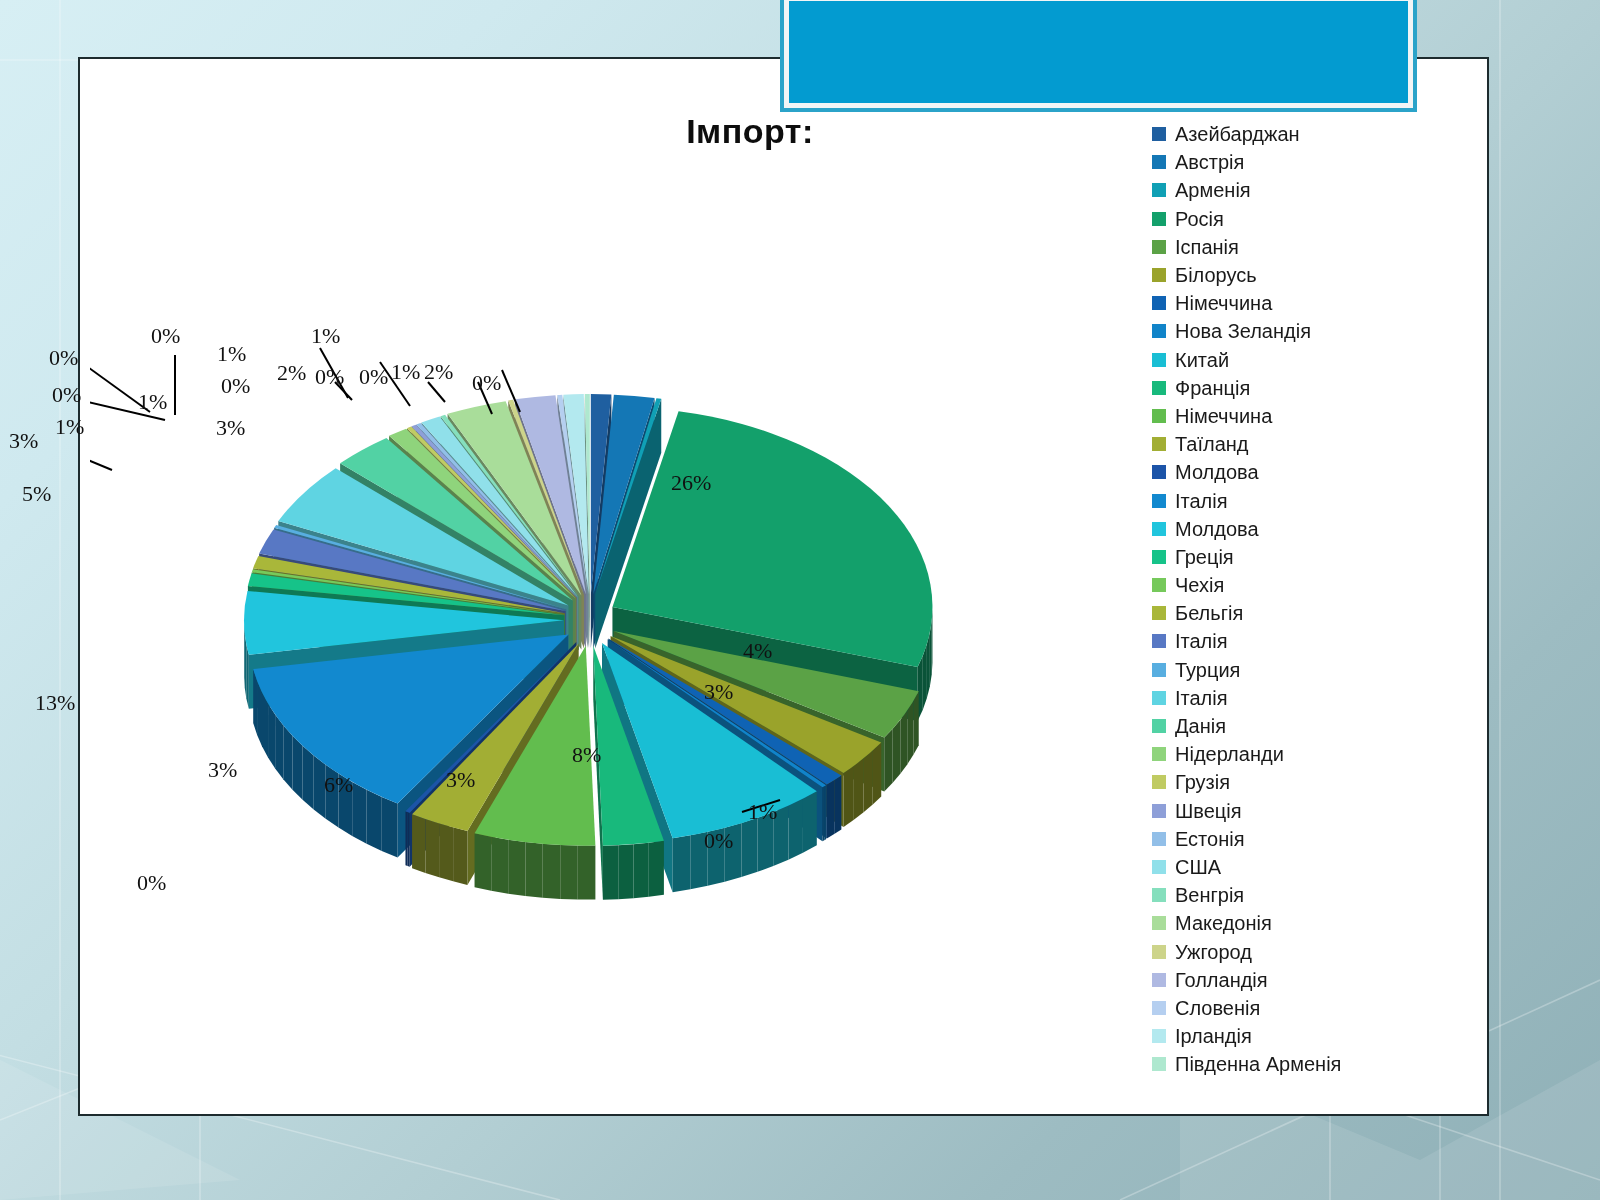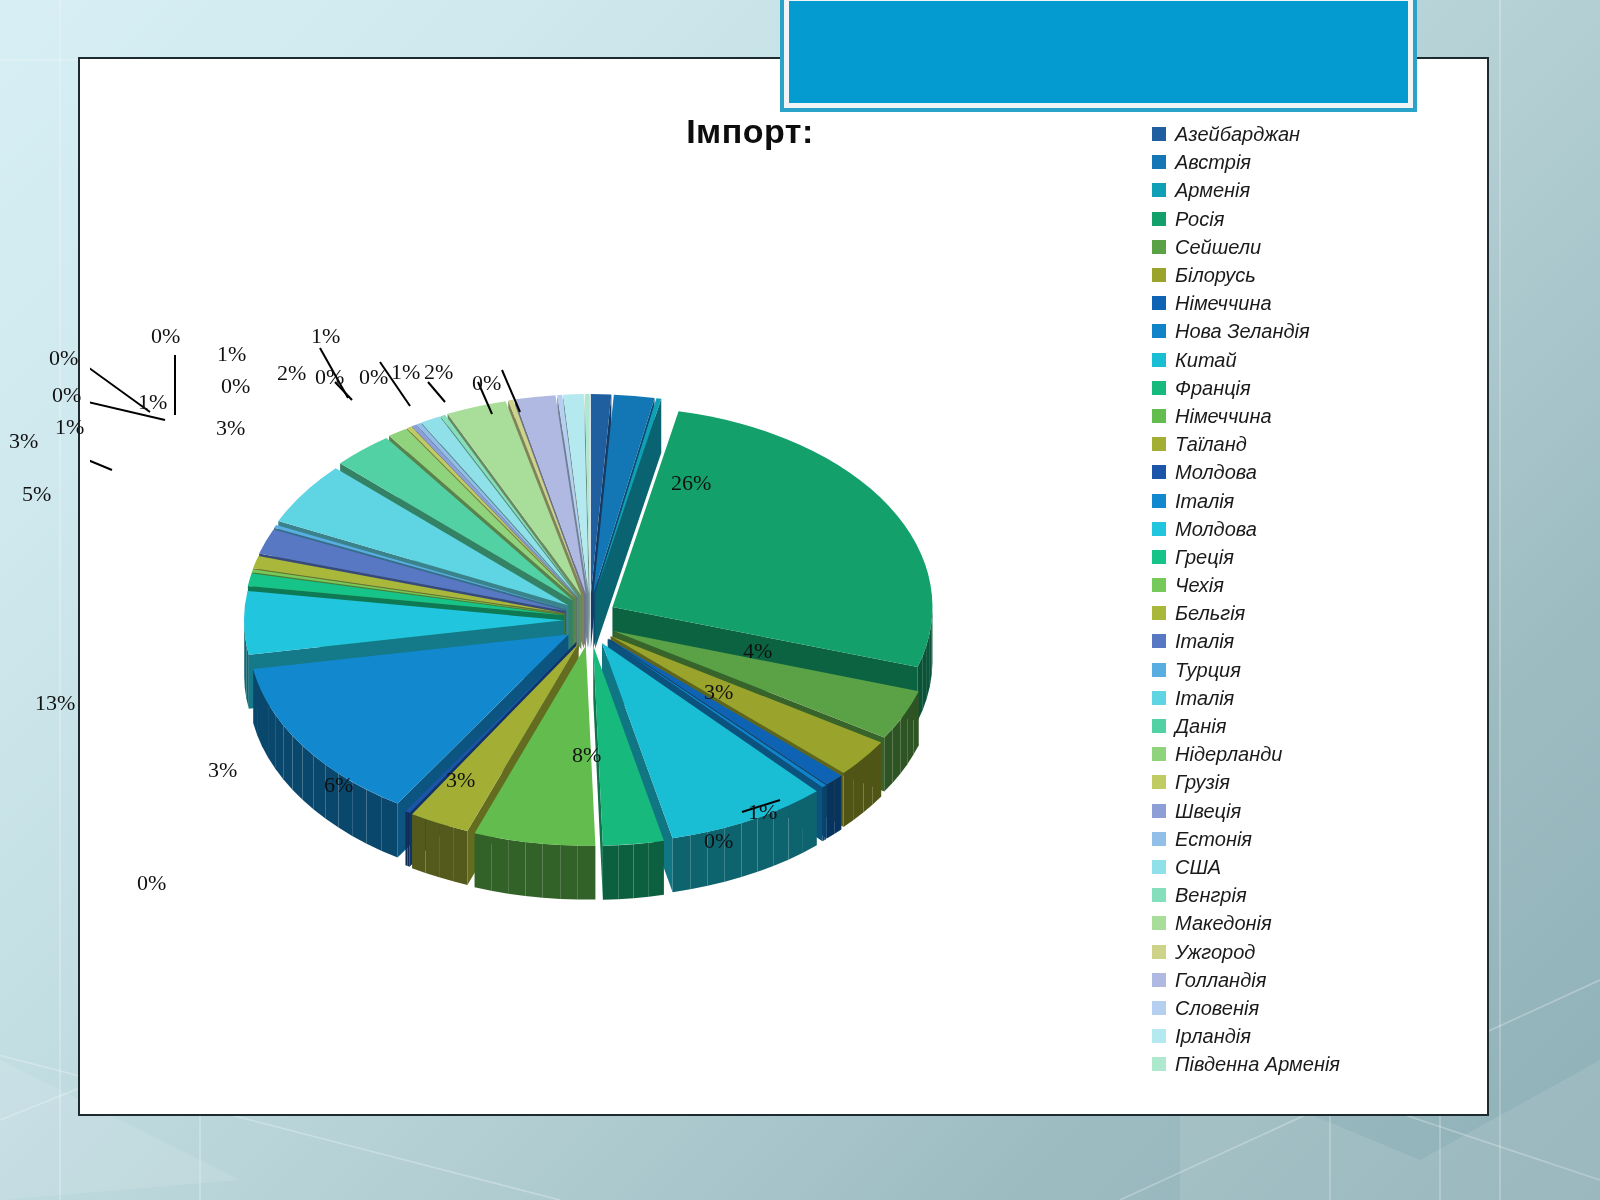--- a/index.html
+++ b/index.html
@@ -54,21 +54,20 @@
   
   #legend {
     position: absolute;
     left: 1152px; top: 120px;
     width: 260px;
   }
   .legend-item {
     display: flex;
     align-items: center;
     height: 28.2px;
-    font-style: italic;
   }
   .legend-swatch {
     width: 14px; height: 14px;
     flex: 0 0 14px;
     margin-right: 9px;
   }
   .legend-label {
     font-size: 20px;
     color: #1a1a1a;
     white-space: nowrap;
@@ -319,21 +318,21 @@
       <div class="legend-item">
         <span class="legend-swatch" style="background: rgb(16, 160, 181);"></span>
         <span class="legend-label">Арменія</span>
       </div>
       <div class="legend-item">
         <span class="legend-swatch" style="background: rgb(19, 160, 107);"></span>
         <span class="legend-label">Росія</span>
       </div>
       <div class="legend-item">
         <span class="legend-swatch" style="background: rgb(91, 162, 70);"></span>
-        <span class="legend-label">Сейшели</span>
+        <span class="legend-label">Іспанія</span>
       </div>
       <div class="legend-item">
         <span class="legend-swatch" style="background: rgb(154, 163, 43);"></span>
         <span class="legend-label">Білорусь</span>
       </div>
       <div class="legend-item">
         <span class="legend-swatch" style="background: rgb(15, 99, 180);"></span>
         <span class="legend-label">Німеччина</span>
       </div>
       <div class="legend-item">

